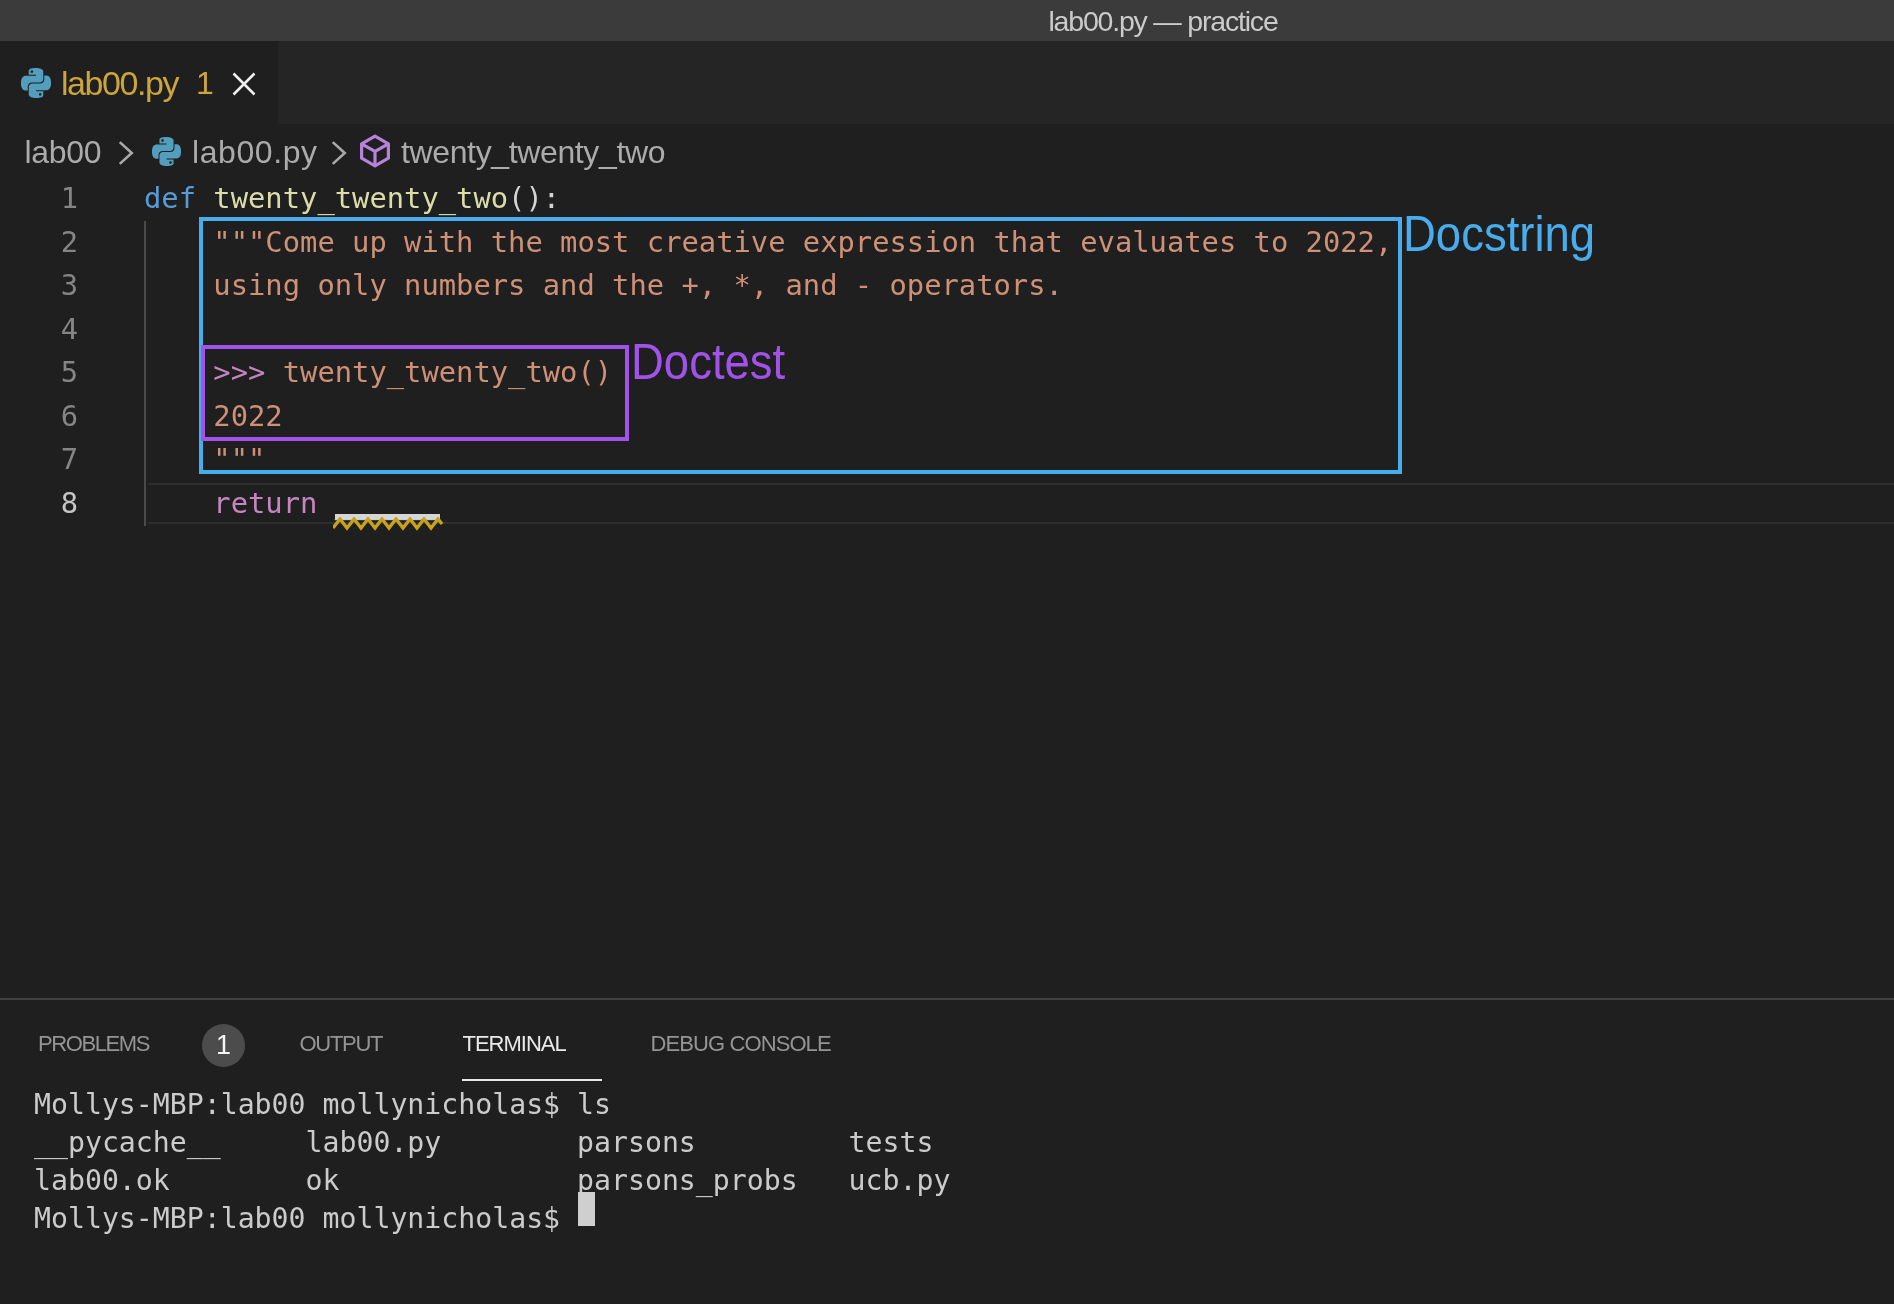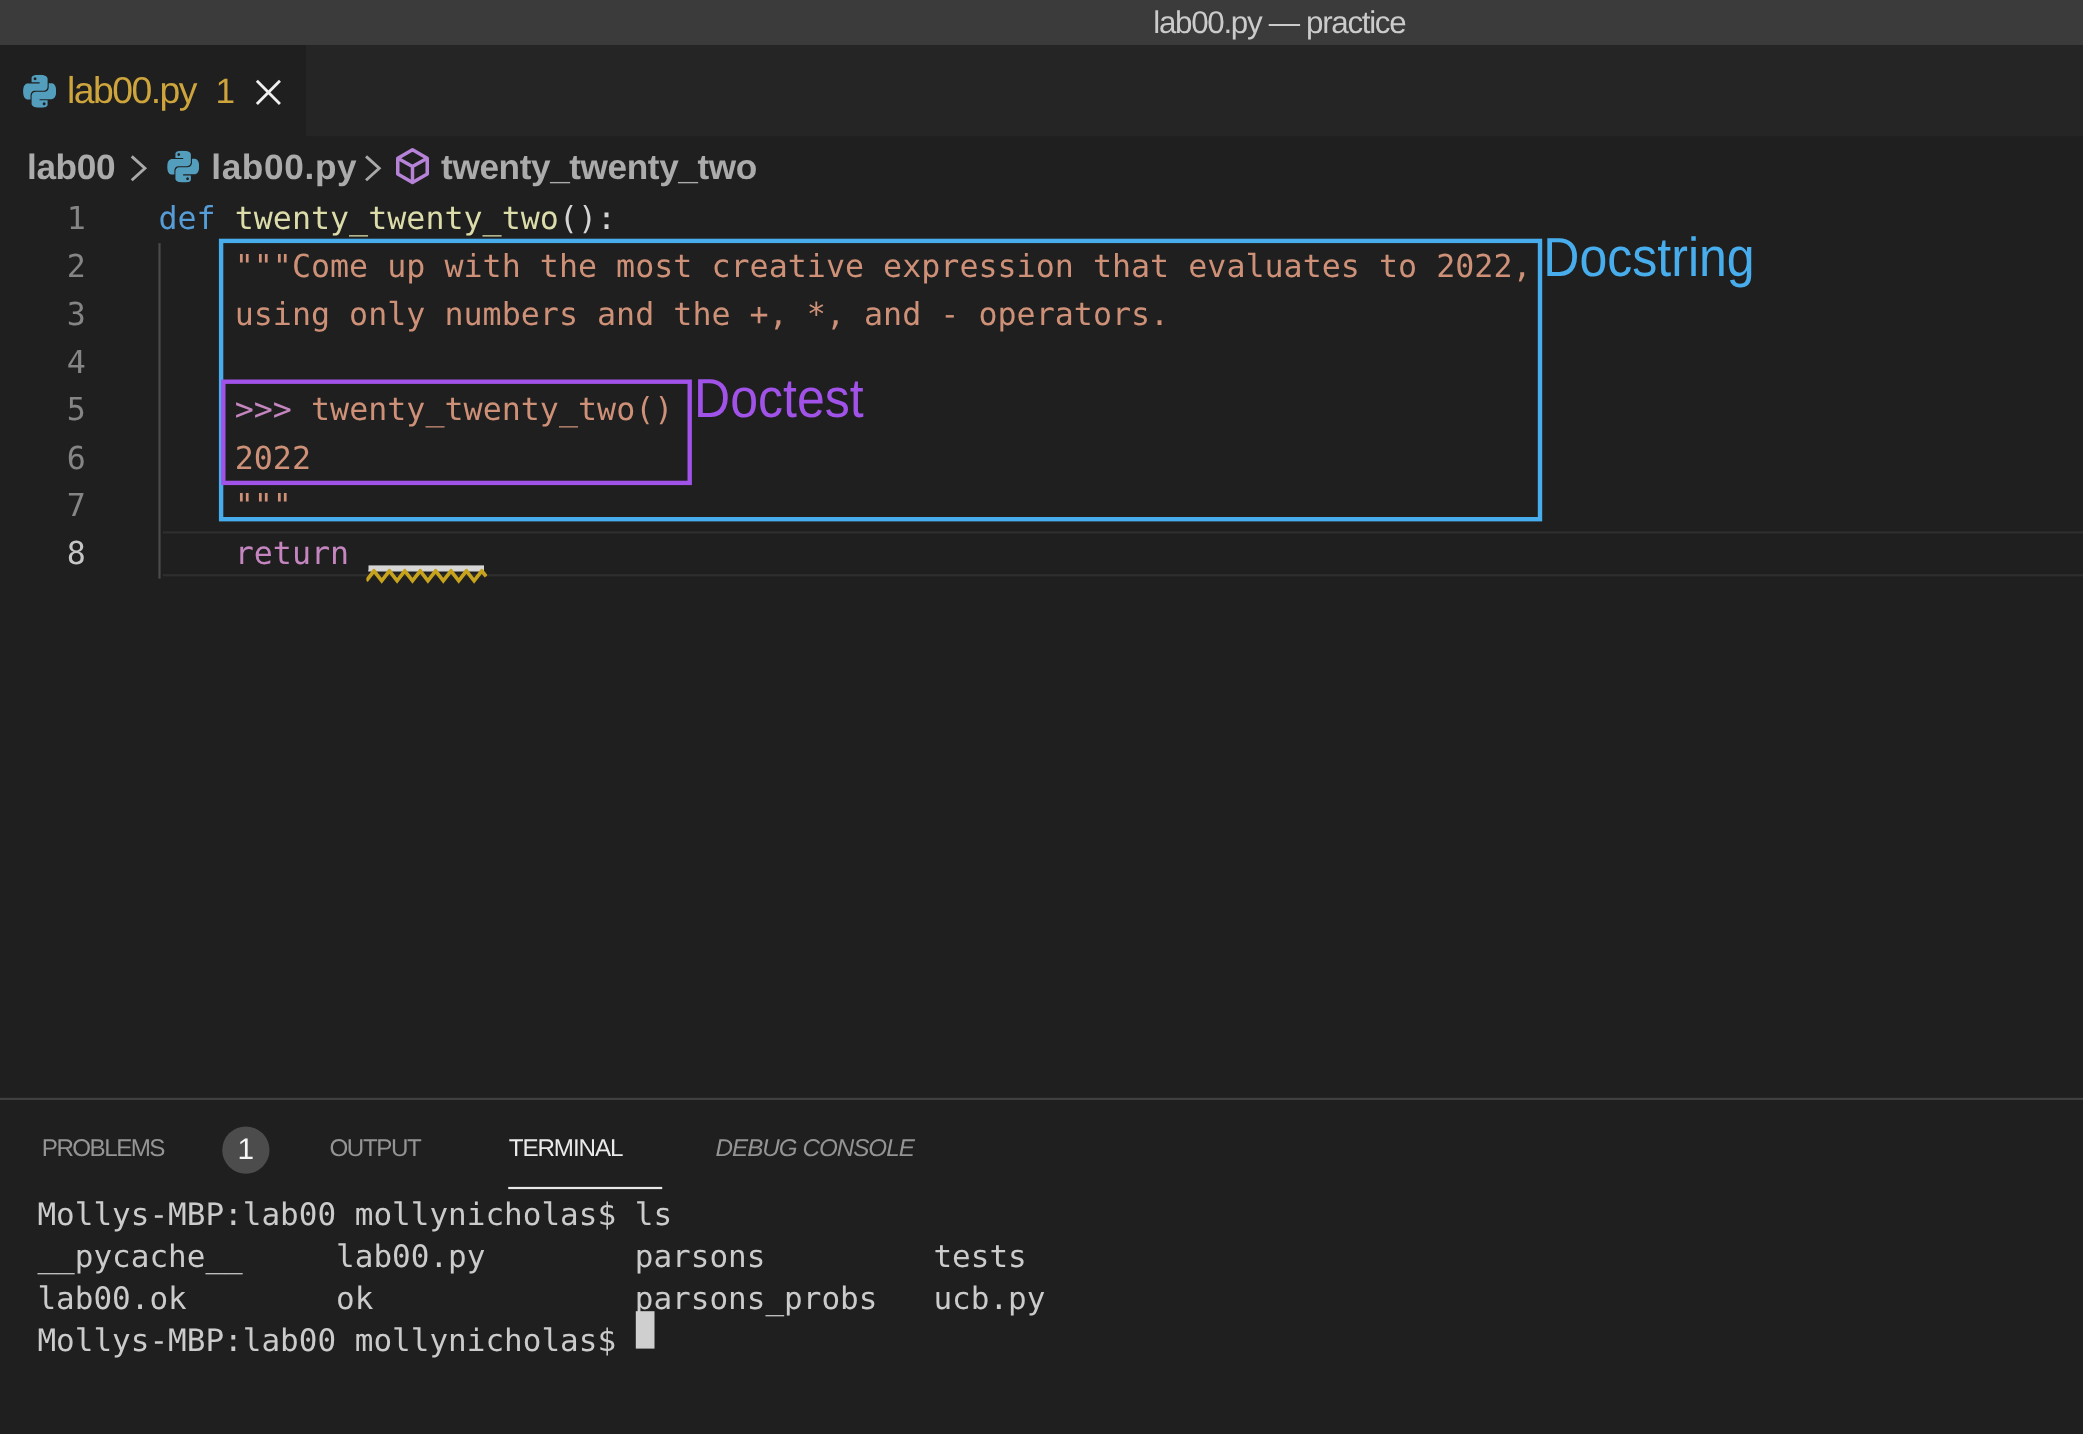--- a/index.html
+++ b/index.html
@@ -20,21 +20,21 @@
   .tabbar { position:absolute; left:0; top:41px; width:100%; height:84px; background:#252526; }
   .tab {
     position:absolute; left:0; top:0; width:278px; height:84px; background:#1f1f1f;
     display:flex; align-items:center; padding-left:21px;
   }
   .tab-icon { width:30px; height:30px; flex:0 0 auto; }
   .tab-label { margin-left:10px; font-size:34px; letter-spacing:-1.45px; color:#cda53c; white-space:nowrap; }
   .tab-badge { margin-left:18px; font-size:32px; color:#cda53c; }
   .tab-close { margin-left:18px; width:24px; height:24px; margin-top:2px; }
   
-  .breadcrumbs { position:absolute; left:0; top:124px; width:100%; height:54px; background:#1f1f1f;font-weight:bold; }
+  .breadcrumbs { position:absolute; left:0; top:124px; width:100%; height:54px; background:#1f1f1f; }
   .bc { position:absolute; top:0; height:54px; display:flex; align-items:center; padding-top:3px; color:#ababab; font-size:32px; white-space:nowrap; }
   .bc-sep { position:absolute; top:0; height:54px; display:flex; align-items:center; padding-top:3px; }
   .bc-ic { position:absolute; top:0; height:54px; display:flex; align-items:center; }
   
   .editor { position:absolute; left:0; top:177px; width:100%; height:820px; }
   .code-font { font-family:"DejaVu Sans Mono","Liberation Mono",monospace; font-size:28.8px; letter-spacing:0; }
   .gutter-num {
     position:absolute; left:0; width:78px; text-align:right; height:44px; line-height:43.6px;
     color:#858585;
   }
@@ -158,21 +158,21 @@
       <path d="M0 11 L7 2 L14 11 L21 2 L28 11 L35 2 L42 11 L49 2 L56 11 L63 2 L70 11 L77 2 L84 11 L91 2 L98 11 L105 2 L109 7" stroke="#c7a21c" stroke-width="3.4" fill="none"></path>
     </svg>
   </div>
 
   <div class="panel-border"></div>
   <div id="panel-tabs">
       <div class="panel-tab" style="left: 38px; letter-spacing: -1.4px; top: 1030px;">PROBLEMS</div>
       <div class="panel-badge" style="left: 202px; top: 1023.5px;">1</div>
       <div class="panel-tab" style="left: 299.5px; letter-spacing: -1.3px; top: 1030px;">OUTPUT</div>
       <div class="panel-tab active" style="left: 462.5px; letter-spacing: -1px; top: 1030px;">TERMINAL</div>
-      <div class="panel-tab" style="left: 650.5px; letter-spacing: -0.9px; top: 1030px; font-style: italic;">DEBUG CONSOLE</div>
+      <div class="panel-tab" style="left: 650.5px; letter-spacing: -0.9px; top: 1030px;">DEBUG CONSOLE</div>
     </div>
   <div class="panel-underline" style="left:461.6px; top:1078.8px; width:140.5px; height:2.6px"></div>
 
   <div class="term code-font" id="terminal">
       <div class="trow">Mollys-MBP:lab00 mollynicholas$ ls</div>
       <div class="trow">__pycache__     lab00.py        parsons         tests</div>
       <div class="trow">lab00.ok        ok              parsons_probs   ucb.py</div>
       <div class="trow">Mollys-MBP:lab00 mollynicholas$ </div>
     </div>
   <div class="term-cursor" style="left:578px; top:1191.5px; width:17.4px; height:34.2px"></div>

